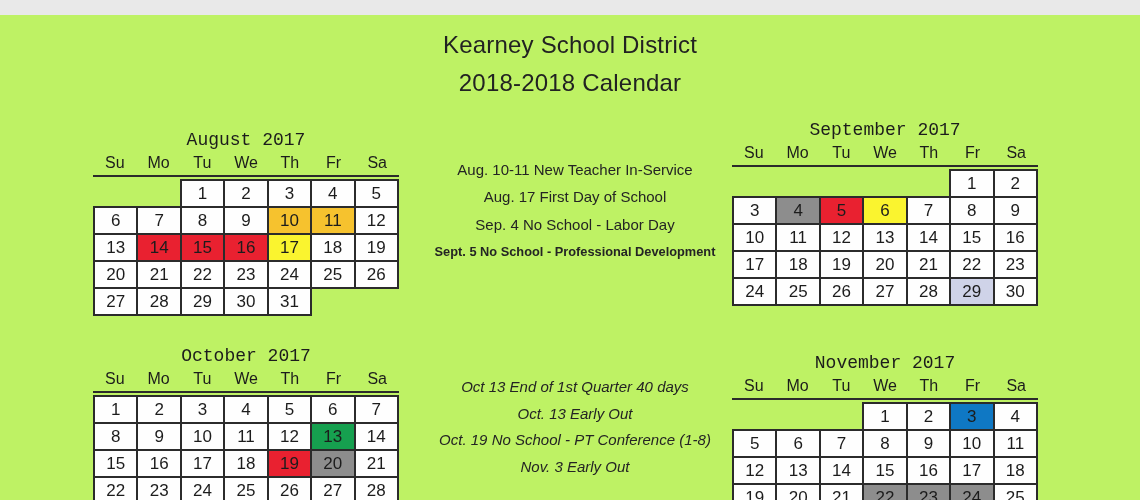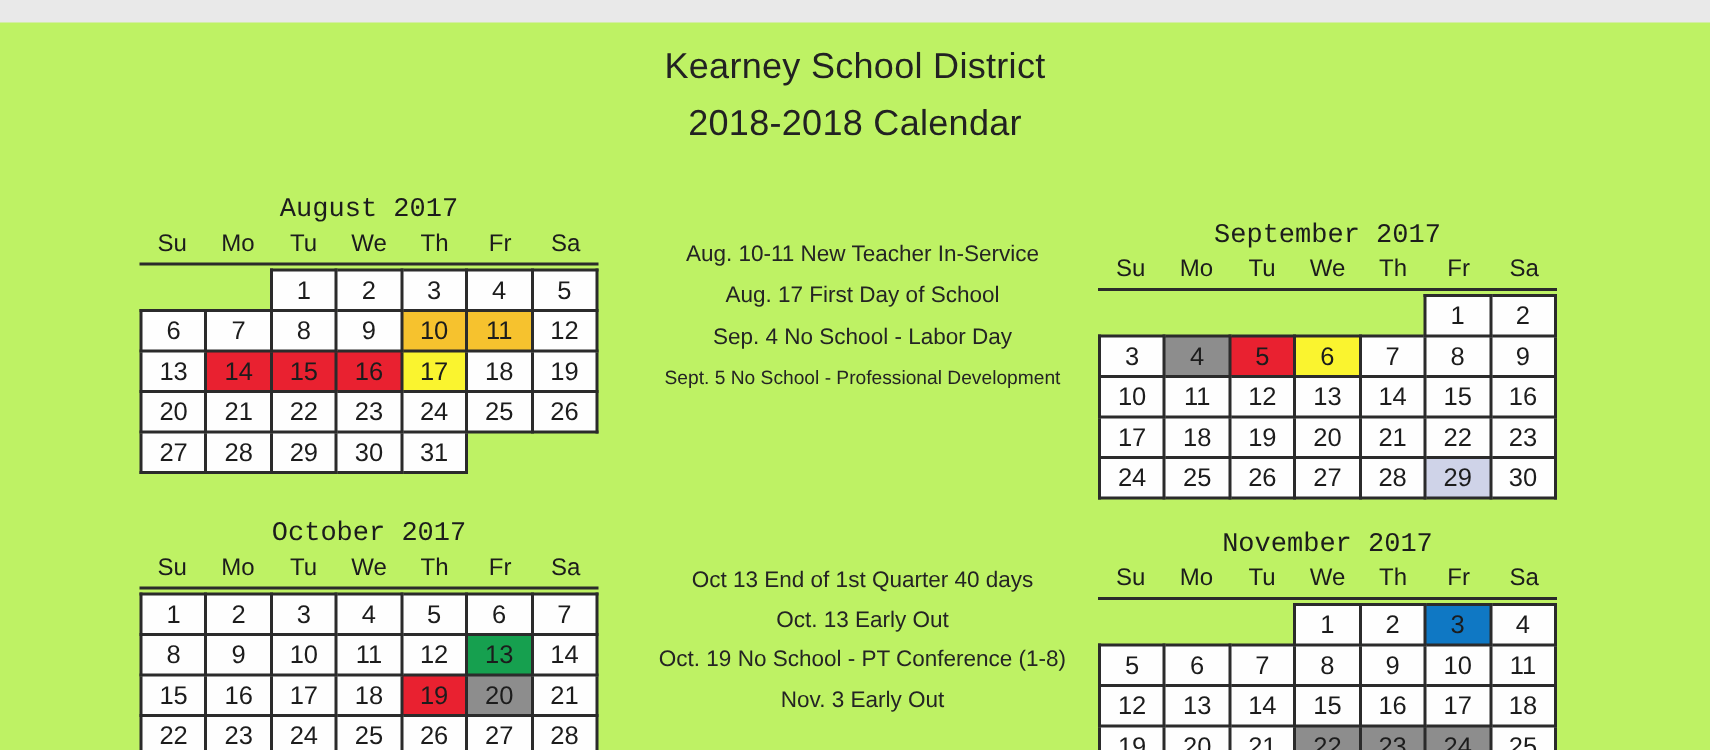--- a/index.html
+++ b/index.html
@@ -22,22 +22,22 @@
   .day-name { flex:1; text-align:center; font-size:16px; line-height:20px; color:#1c1c1c; }
   table.grid { border-collapse:collapse; width:306px; table-layout:fixed; }
   table.grid td {
     height:25px; padding:0; text-align:center; vertical-align:middle;
     font-size:17px; color:#1c1c1c;
   }
   td.boxed { border:2px solid #2b2b2b; background:#fefefe; }
   td.empty { border:none; background:transparent; }
   .notes { position:absolute; left:410px; width:330px; text-align:center; }
   .note { font-size:15px; line-height:27.3px; white-space:nowrap; color:#242424; }
-  .notes-bottom .note { line-height:26.6px; }
-  .note.small { font-size:12.8px; }
+  .notes-bottom .note { line-height:26.6px;font-style:italic; }
+  .note.small { font-size:12.8px;font-weight:bold; }
 </style>
 </head>
 <body>
 
 <div class="page">
 
   <div class="doc-title">
     <div>Kearney School District</div>
     <div>2018-2018 Calendar</div>
   </div>
@@ -97,21 +97,21 @@
             <td class="boxed">29</td>
             <td class="boxed">30</td>
             <td class="boxed">31</td>
             <td class="empty"></td>
             <td class="empty"></td>
           </tr>
         </tbody>
       </table>
   </section>
 
-  <section class="cal" style="left:732px; top:129px;">
+  <section class="cal" style="left:732px; top:102px;">
     <div class="cal-title">September 2017</div>
     <div class="day-row">
         <span class="day-name">Su</span>
         <span class="day-name">Mo</span>
         <span class="day-name">Tu</span>
         <span class="day-name">We</span>
         <span class="day-name">Th</span>
         <span class="day-name">Fr</span>
         <span class="day-name">Sa</span>
       </div>

